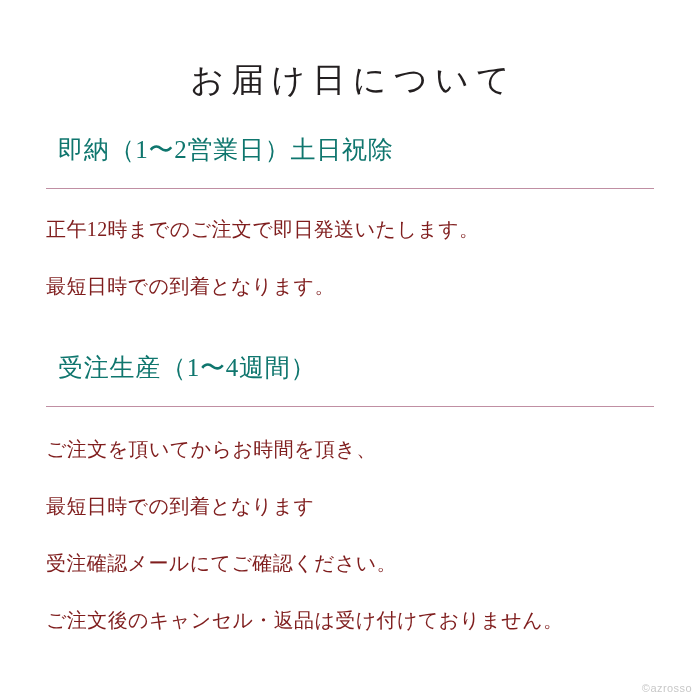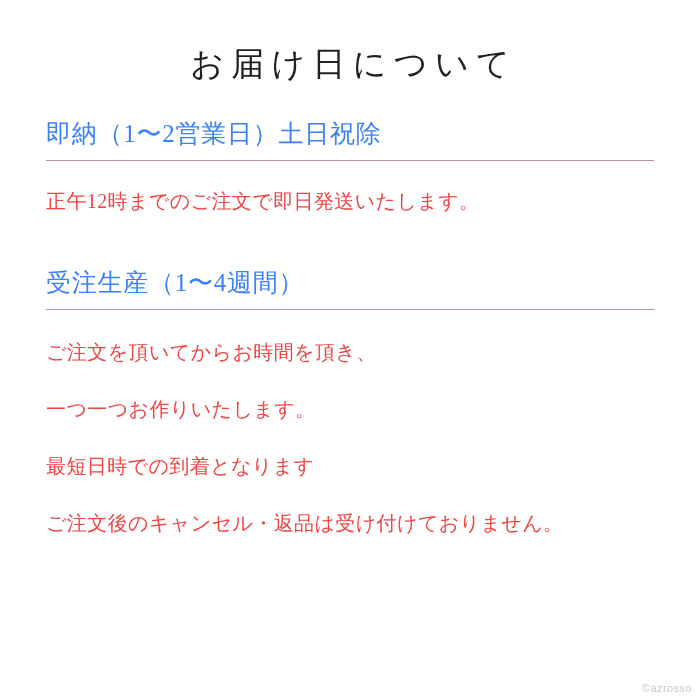--- a/index.html
+++ b/index.html
@@ -12,60 +12,60 @@
     background: #ffffff;
     font-family: "Liberation Serif", "DejaVu Serif", serif;
     color: #231f20;
     overflow: hidden;
   }
   .page {
     position: relative;
     width: 700px;
     height: 700px;
     box-sizing: border-box;
-    padding: 0 46px;
+    padding: 16px 46px;
   }
   .page-title {
     margin: 0;
     padding-top: 42px;
     text-align: center;
     font-size: 33px;
     font-weight: 400;
     letter-spacing: 0.22em;
     text-indent: 0.22em;
     color: #231f20;
   }
   .section {
     margin-top: 30px;
   }
   .section.second {
     margin-top: 46px;
   }
   .section-heading {
-    margin: 0;
+    margin: 12px;
     font-size: 25px;
     font-weight: 400;
     letter-spacing: 0.03em;
-    color: #3b82f6;
+    color: #0f766e;
     padding-bottom: 10px;
   }
   .rule {
     height: 1px;
     background: #8c3358;
     opacity: 0.55;
     width: 100%;
   }
   .body-lines {
     margin-top: 22px;
   }
   .body-line {
     font-size: 20px;
     line-height: 1.85;
     letter-spacing: 0.02em;
-    color: #ef4444;
+    color: #7f1d1d;
     white-space: nowrap;
   }
   .section.second .body-lines {
     margin-top: 24px;
   }
   .watermark {
     position: absolute;
     right: 8px;
     bottom: 6px;
     font-size: 11px;
@@ -79,30 +79,31 @@
 
 <div class="page">
 
   <h1 class="page-title">お届け日について</h1>
 
   <div class="section first">
     <h2 class="section-heading">即納（1〜2営業日）土日祝除</h2>
     <div class="rule"></div>
     <div class="body-lines">
       <p class="body-line">正午12時までのご注文で即日発送いたします。</p>
+      <p class="body-line">最短日時での到着となります。</p>
     </div>
   </div>
 
   <div class="section second">
     <h2 class="section-heading">受注生産（1〜4週間）</h2>
     <div class="rule"></div>
     <div class="body-lines">
       <p class="body-line">ご注文を頂いてからお時間を頂き、</p>
-      <p class="body-line">一つ一つお作りいたします。</p>
       <p class="body-line">最短日時での到着となります</p>
+      <p class="body-line">受注確認メールにてご確認ください。</p>
       <p class="body-line">ご注文後のキャンセル・返品は受け付けておりません。</p>
 
     </div>
   </div>
 
   <div class="watermark">©azrosso</div>
 
 </div>
 
 </body></html>

